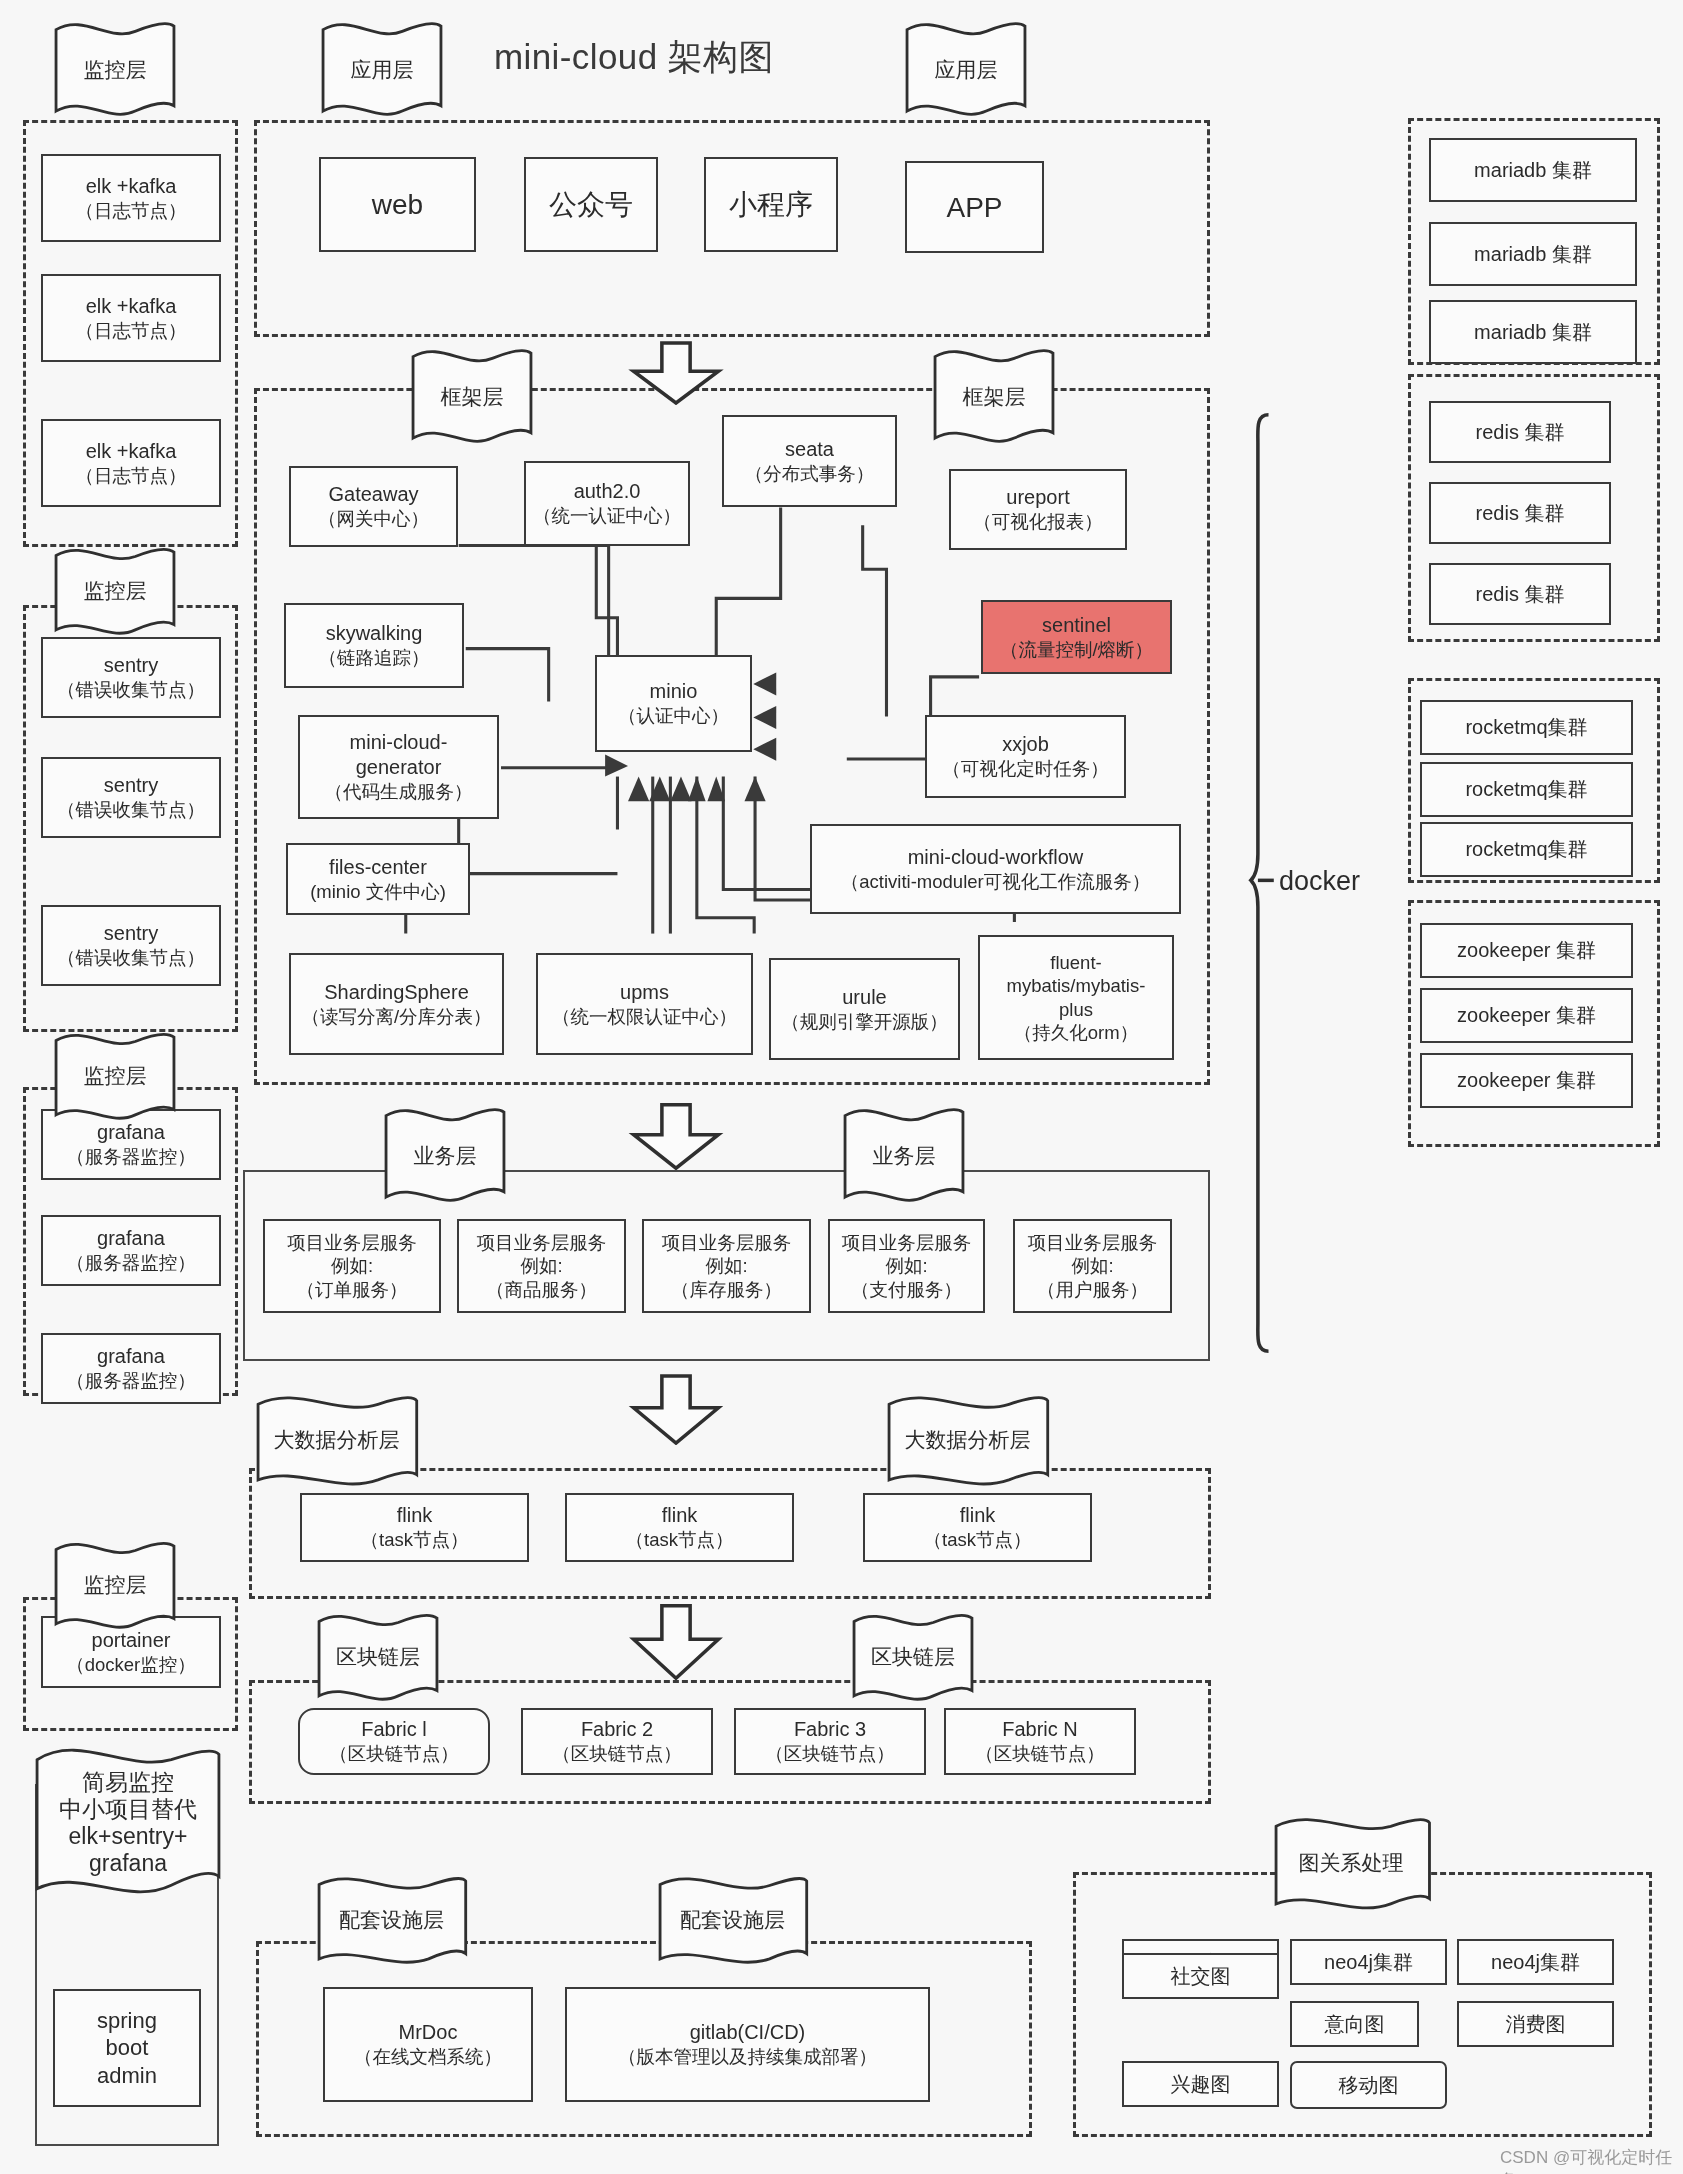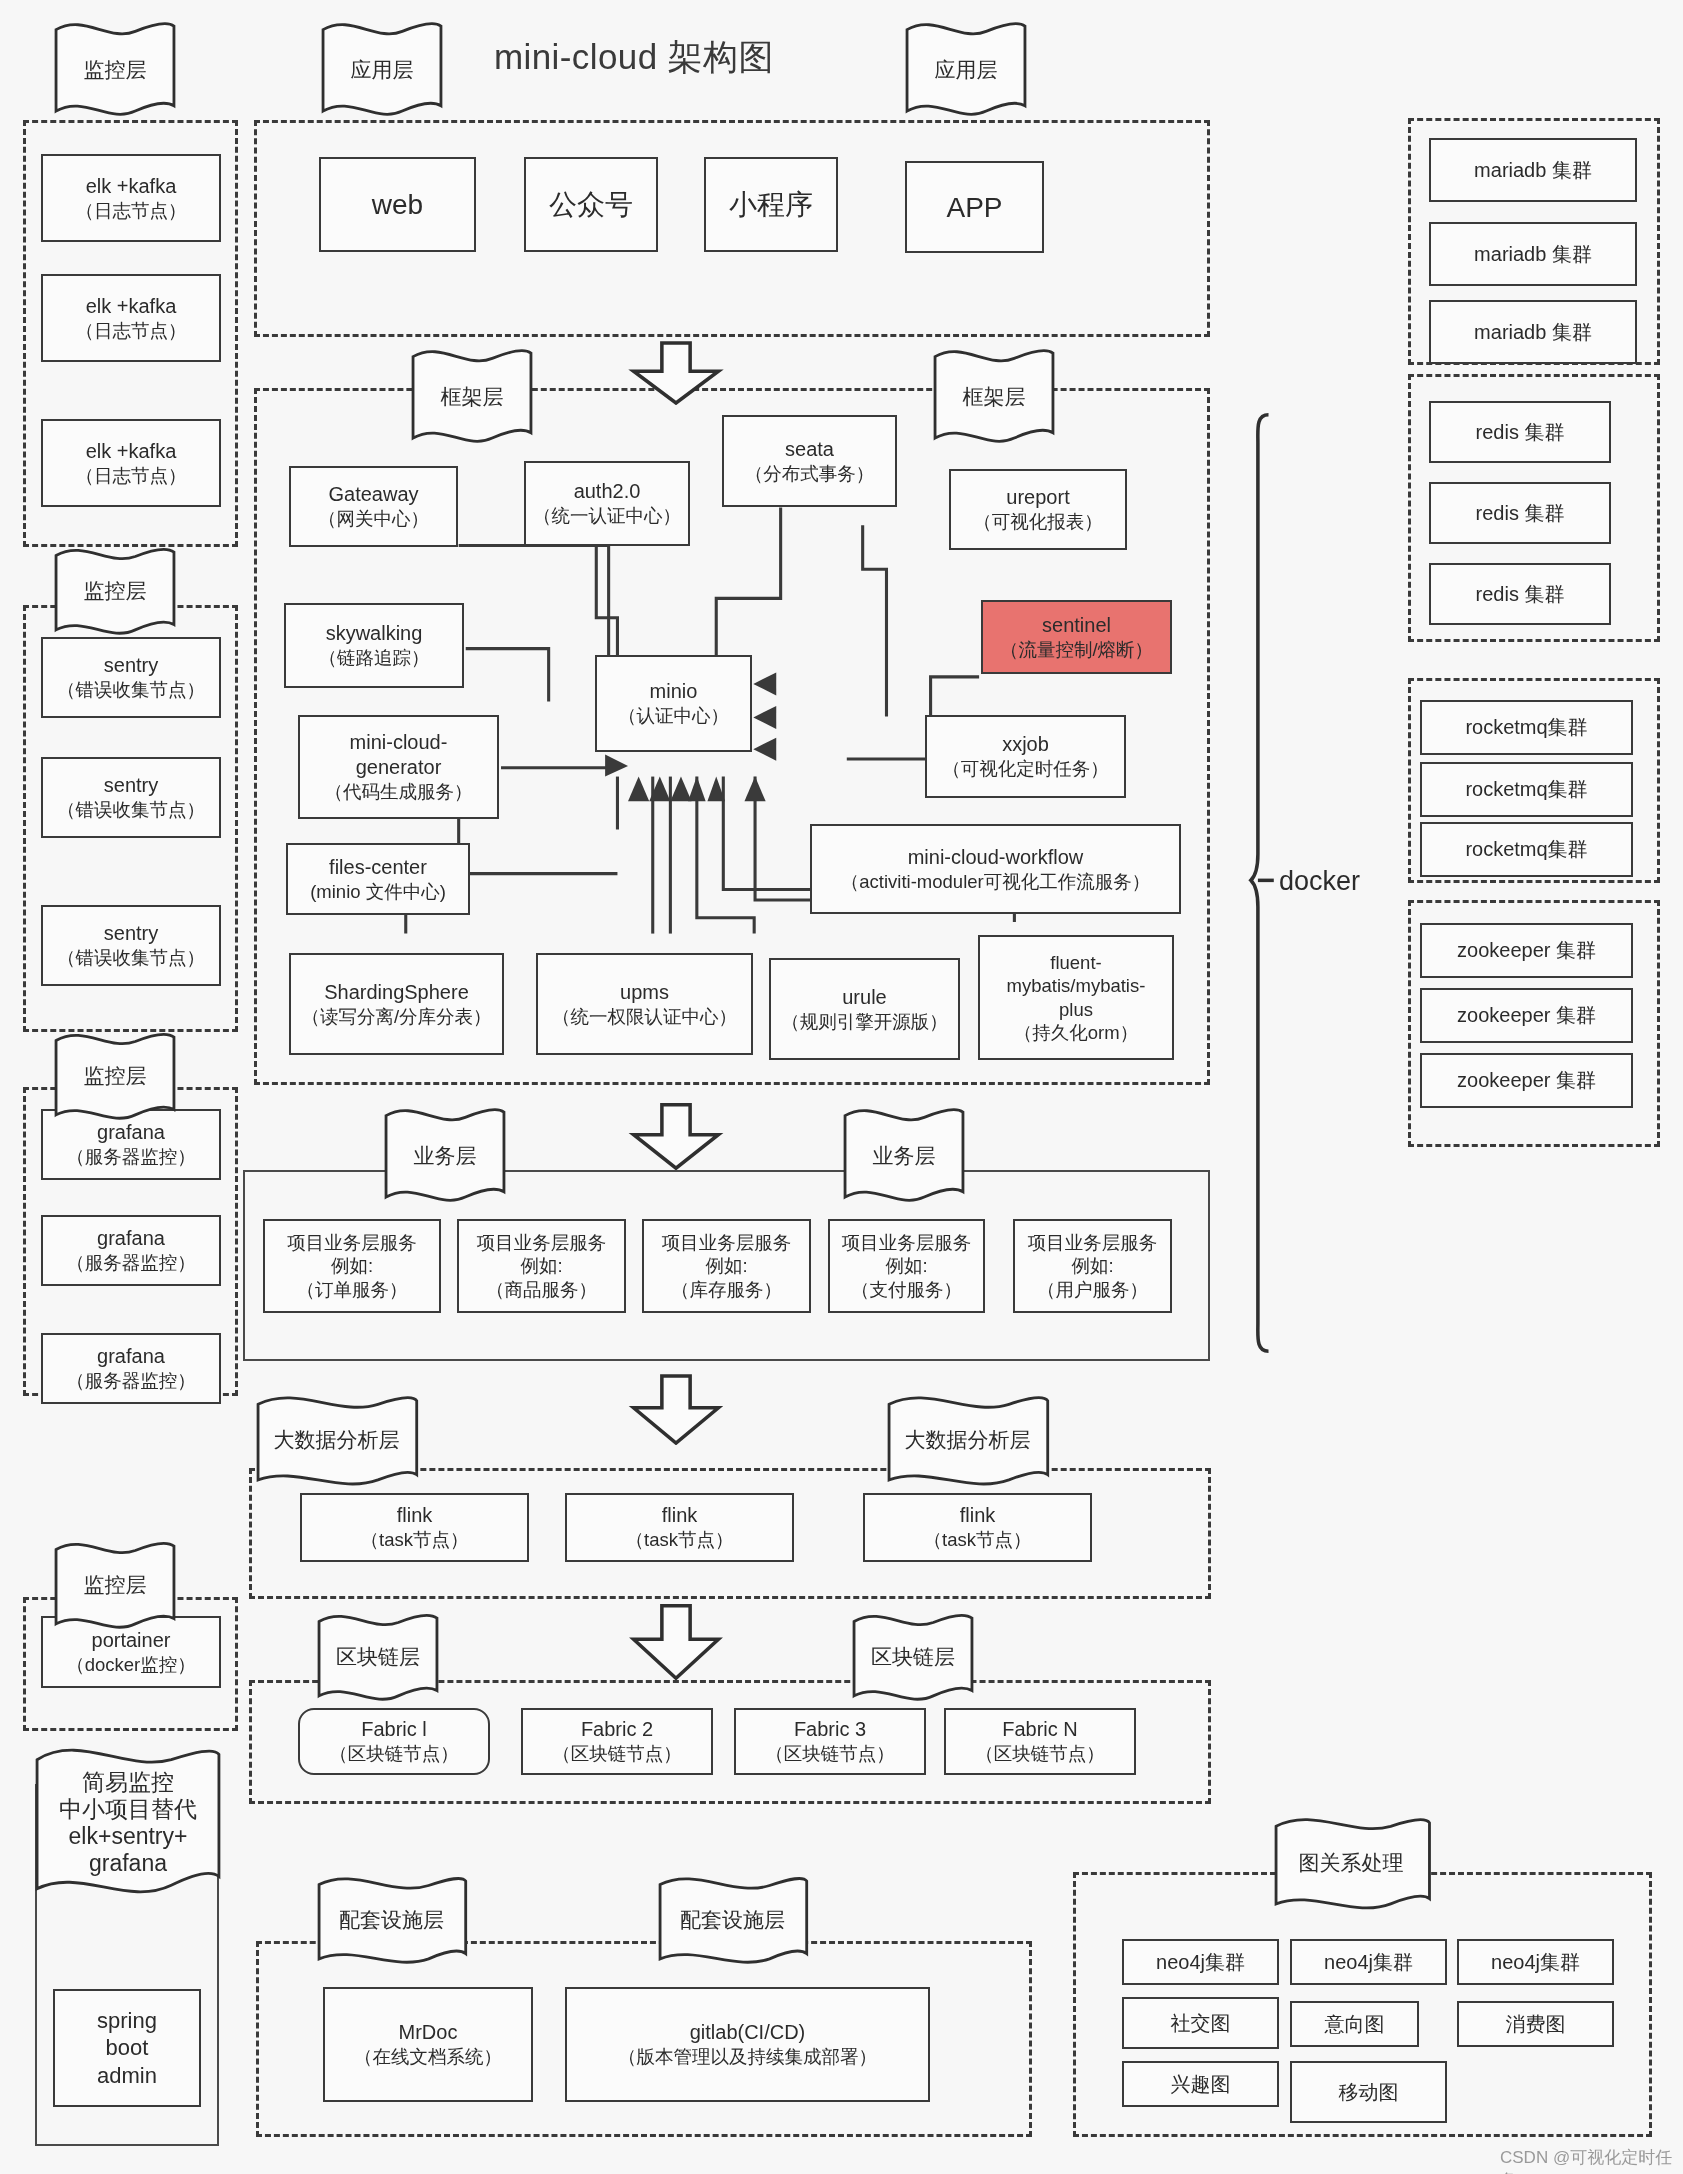--- a/index.html
+++ b/index.html
@@ -532,32 +532,32 @@
   </div>
   <div class="box" style="left:1122px;top:1939px;width:157px;height:46px;">
     <span>neo4j集群</span>
   </div>
   <div class="box" style="left:1290px;top:1939px;width:157px;height:46px;">
     <span>neo4j集群</span>
   </div>
   <div class="box" style="left:1457px;top:1939px;width:157px;height:46px;">
     <span>neo4j集群</span>
   </div>
-  <div class="box" style="left:1122px;top:1997px;width:157px;height:52px;text-align:right;">
+  <div class="box" style="left:1122px;top:1953px;width:157px;height:46px;text-align:right;">
     <span>社交图</span>
   </div>
   <div class="box" style="left:1290px;top:2001px;width:129px;height:46px;">
     <span>意向图</span>
   </div>
   <div class="box" style="left:1457px;top:2001px;width:157px;height:46px;">
     <span>消费图</span>
   </div>
   <div class="box" style="left:1122px;top:2061px;width:157px;height:46px;">
     <span>兴趣图</span>
   </div>
-  <div class="box" style="left:1290px;top:2061px;width:157px;height:62px;">
+  <div class="box" style="left:1290px;top:2061px;width:157px;height:48px;border-radius:7px;">
     <span>移动图</span>
   </div>
 
   <div class="wm" style="left:1500px;top:2146px;">CSDN @可视化定时任务</div>
 
 </div>
 
 
 </body></html>

